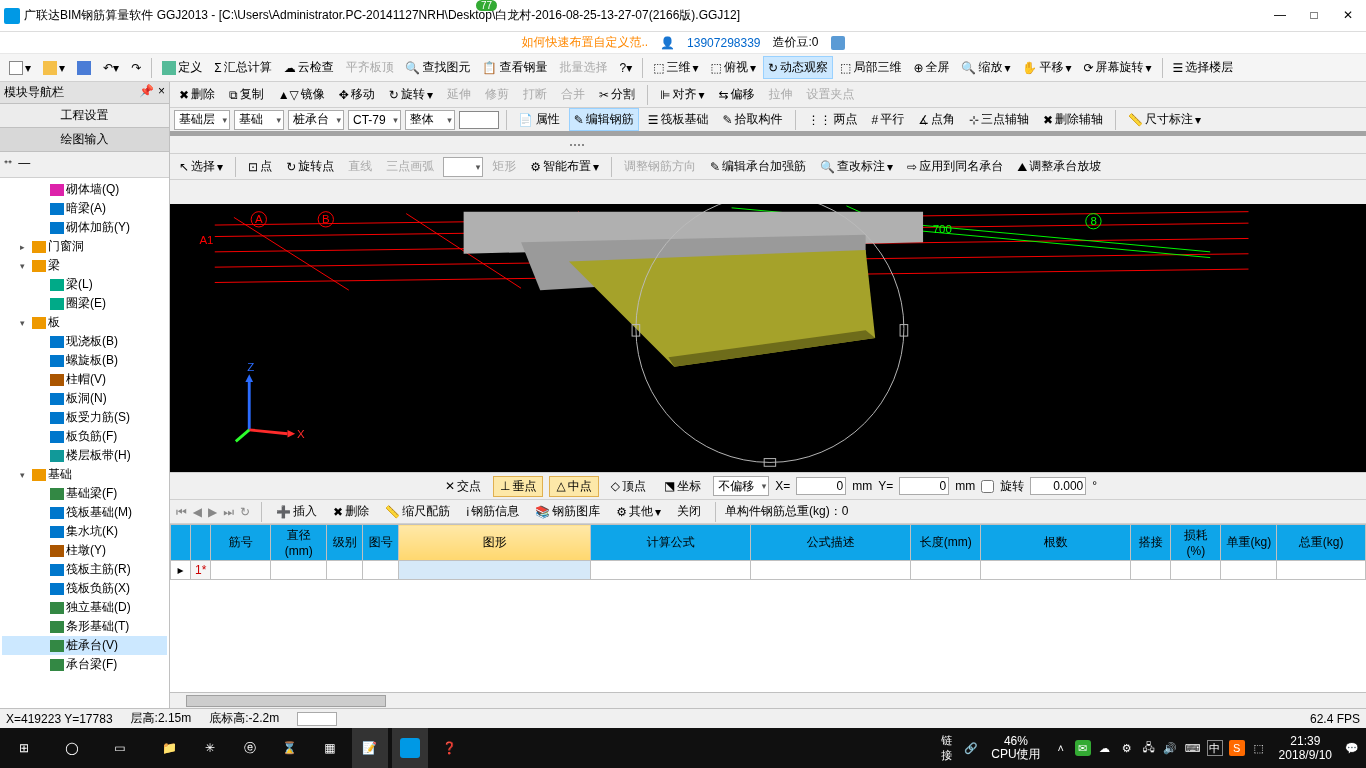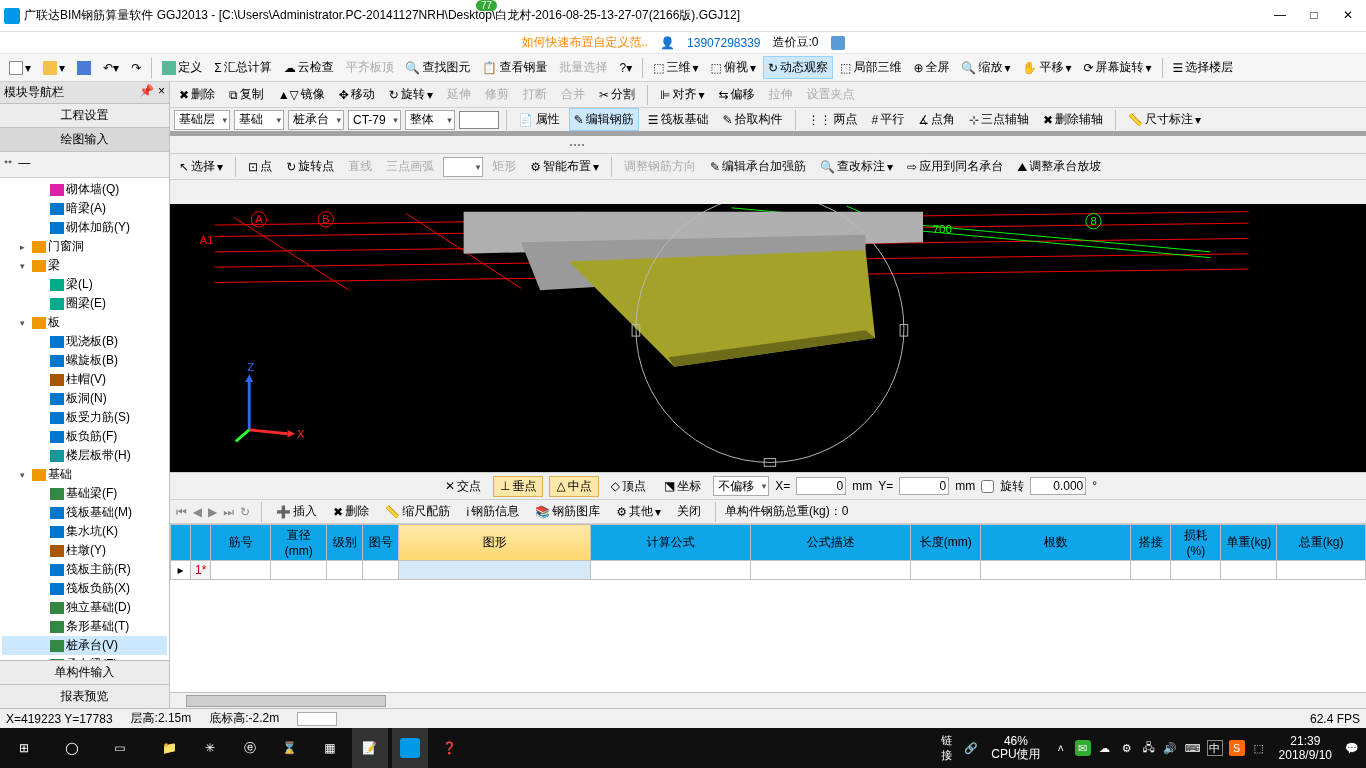--- a/index.html
+++ b/index.html
@@ -272,24 +272,20 @@
           <span class="arr"></span>
           <span class="tico" style="background:#384"></span>
           <span>桩承台(V)</span>
         </div>
         <div class="tree-item l3">
           <span class="arr"></span>
           <span class="tico" style="background:#384"></span>
           <span>承台梁(F)</span>
         </div>
       </div>
-    <div class="side-bottom">
-      <div class="btn">单构件输入</div>
-      <div class="btn">报表预览</div>
-    </div>
   </div>
 
   <div class="main">
 
     <div class="edit-toolbar">
       <span class="tbtn">✖ <span>删除</span></span>
       <span class="tbtn">⧉ <span>复制</span></span>
       <span class="tbtn">▲▽ <span>镜像</span></span>
       <span class="tbtn">✥ <span>移动</span></span>
       <span class="tbtn">↻ <span>旋转</span>▾</span>

